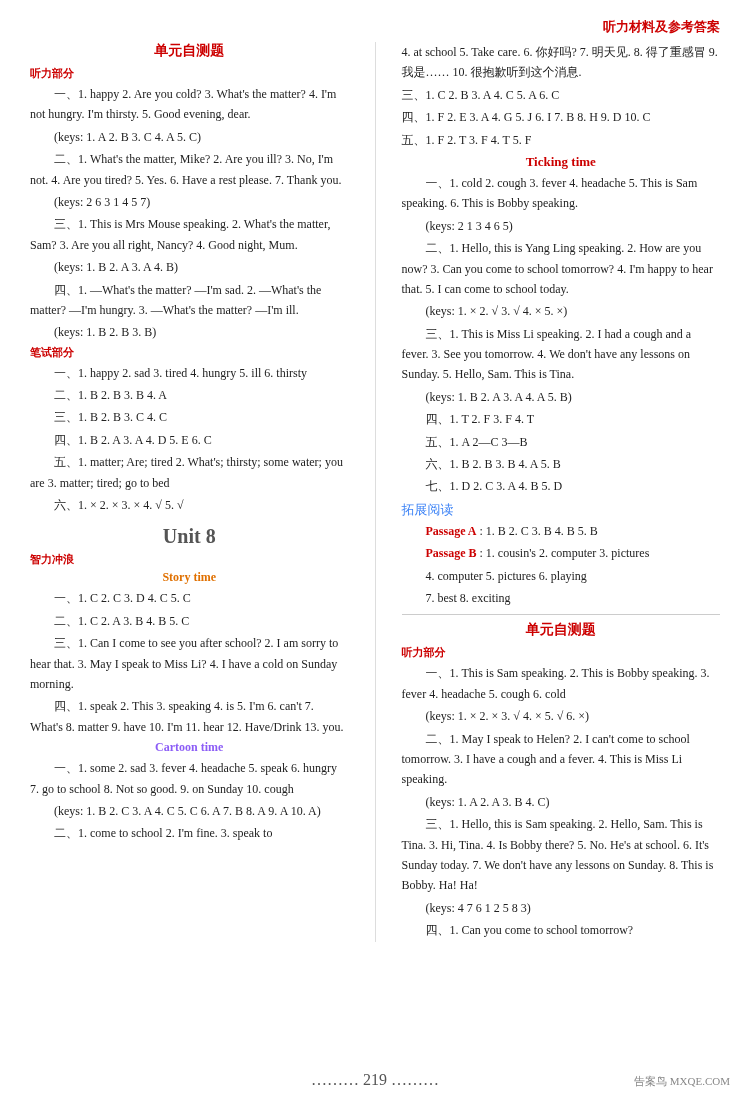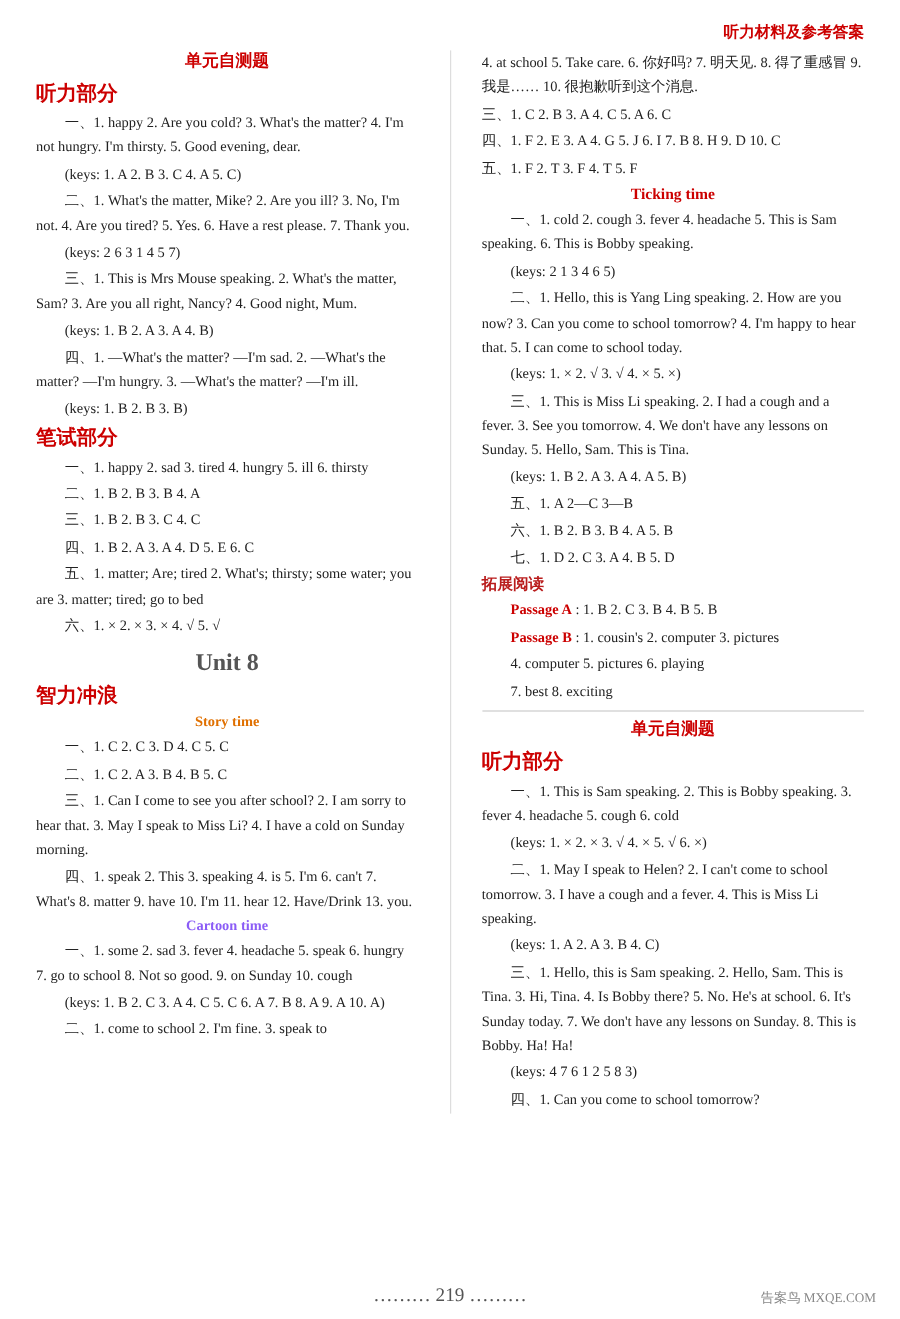--- a/index.html
+++ b/index.html
@@ -35,35 +35,35 @@
     }
     .section-title {
       text-align: center;
       color: #c00;
       font-size: 14px;
       font-weight: bold;
       margin-bottom: 6px;
     }
     .sub-title {
       color: #c00;
-      font-size: 17px;
+      font-size: 11px;
       font-weight: bold;
       margin-bottom: 3px;
     }
     .ticking-title {
       color: #c00;
       font-size: 13px;
       font-weight: bold;
       margin: 4px 0 3px 0;
       text-align: center;
     }
     .orange-title {
-      color: #b91c1c;
+      color: #3b82f6;
       font-size: 13px;
-      font-weight: bold;
+      font-weight: normal;
       margin: 4px 0 2px 0;
     }
     .passage-label {
       color: #c00;
       font-weight: bold;
     }
     .unit-title {
       text-align: center;
       color: #555;
       font-size: 20px;
@@ -202,20 +202,21 @@
       <div class="text-block"></div>
 
       <div class="ticking-title">Ticking time</div>
 
       <div class="text-block indent">一、1. cold  2. cough  3. fever  4. headache 5. This is Sam speaking.  6. This is Bobby speaking.</div>
       <div class="text-block indent">(keys: 2  1  3  4  6  5)</div>
       <div class="text-block indent">二、1. Hello, this is Yang Ling speaking.  2. How are you now?  3. Can you come to school tomorrow? 4. I'm happy to hear that.  5. I can come to school today.</div>
       <div class="text-block indent">(keys: 1. ×  2. √  3. √  4. ×  5. ×)</div>
       <div class="text-block indent">三、1. This is Miss Li speaking.  2. I had a cough and a fever.  3. See you tomorrow.  4. We don't have any lessons on Sunday.  5. Hello, Sam. This is Tina.</div>
       <div class="text-block indent">(keys: 1. B  2. A  3. A  4. A  5. B)</div>
+      <div class="text-block indent">四、1. T  2. F  3. F  4. T</div>
       <div class="text-block indent">五、1. A  2—C  3—B</div>
       <div class="text-block indent">六、1. B  2. B  3. B  4. A  5. B</div>
       <div class="text-block indent">七、1. D  2. C  3. A  4. B  5. D</div>
       <div class="text-block indent"></div>
       <div class="text-block indent"></div>
       <div class="text-block indent"></div>
       <div class="text-block indent"></div>
       <div class="text-block indent"></div>
       <div class="text-block indent"></div>
       <div class="text-block indent"></div>

